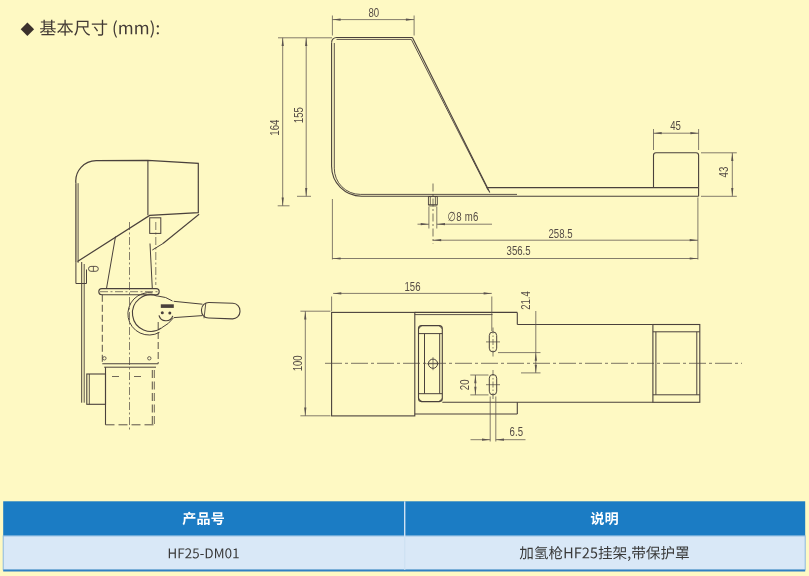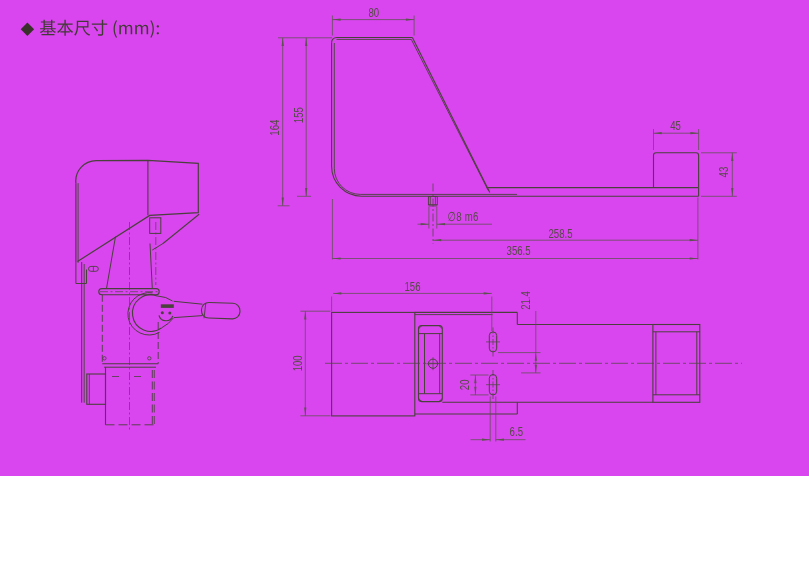--- a/index.html
+++ b/index.html
@@ -1,15 +1,15 @@
 <!DOCTYPE html>
 <html><head><meta charset="utf-8">
 <style>
 html,body{margin:0;padding:0;background:#ffffff;}
-#page{position:relative;width:809px;height:476px;background:#d946ef;overflow:hidden;}
+#page{position:relative;width:809px;height:576px;background:#fef9c3;overflow:hidden;}
 svg{position:absolute;left:0;top:0;}
 text{font-family:"Liberation Sans",sans-serif;}
 </style></head>
 <body>
 <div id="page">
 <svg width="809" height="576" viewBox="0 0 809 576">
 <polygon points="27.4,22.6 34.1,29.3 27.4,36 20.7,29.3" fill="#3b312c"></polygon>
 <path transform="translate(39.3,34.3)" d="M11.7648 -14.4308V-12.7796H5.504V-14.448H4.214V-12.7796H1.5824V-11.696H4.214V-6.1748H0.7912V-5.074H4.5408C3.5432 -3.8528000000000002 2.0296 -2.7692 0.6192 -2.2016C0.8944 -1.9608 1.2728 -1.5136 1.462 -1.204C3.1304 -1.9952 4.8848 -3.4572 5.9512 -5.074H11.3864C12.4356 -3.5432 14.1212 -2.1156 15.7724 -1.4104C15.9788 -1.72 16.3572 -2.1844 16.6324 -2.4252C15.1876 -2.9412 13.7256 -3.9388 12.7452 -5.074H16.426V-6.1748H13.072V-11.696H15.6692V-12.7796H13.072V-14.4308ZM5.504 -11.696H11.7648V-10.5436H5.504ZM7.912 -4.5236V-3.0788H4.386V-2.0124H7.912V-0.1892H2.1328V0.9116H15.1704V-0.1892H9.2192V-2.0124H12.8312V-3.0788H9.2192V-4.5236ZM5.504 -9.5804H11.7648V-8.3764H5.504ZM5.504 -7.396H11.7648V-6.1748H5.504Z M25.112 -14.4308V-10.8188H18.317999999999998V-9.5116H23.5124C22.2568 -6.5876 20.124 -3.8012 17.836399999999998 -2.408C18.146 -2.15 18.576 -1.6856 18.7824 -1.3588C21.2764 -3.0616 23.4952 -6.1404 24.8368 -9.5116H25.112V-3.1476H21.0872V-1.8404H25.112V1.376H26.470799999999997V-1.8404H30.4784V-3.1476H26.470799999999997V-9.5116H26.711599999999997C28.0188 -6.1404 30.2376 -3.0444 32.7832 -1.3932C33.024 -1.7544 33.471199999999996 -2.2532 33.798 -2.5112C31.4072 -3.8872 29.24 -6.6048 28.0016 -9.5116H33.3164V-10.8188H26.470799999999997V-14.4308Z M37.4616 -13.6224V-8.7548C37.4616 -5.934 37.2552 -2.15 34.9676 0.5332C35.26 0.688 35.8104 1.1696 36.034 1.4448C37.9948 -0.8428 38.614 -4.1108 38.786 -6.8628H43.2408C44.3416 -2.838 46.4056 0.0344 49.9832 1.3416C50.172399999999996 0.9632000000000001 50.568 0.4472 50.8776 0.1548C47.558 -0.8772 45.5456 -3.44 44.5652 -6.8628H49.209199999999996V-13.6224ZM38.837599999999995 -12.3496H47.8848V-8.1184H38.837599999999995V-8.7548Z M54.47239999999999 -7.1208C55.7452 -5.7964 57.0868 -3.956 57.61999999999999 -2.7348L58.78959999999999 -3.4744C58.221999999999994 -4.7128 56.828799999999994 -6.5016 55.556 -7.7916ZM62.504799999999996 -14.448V-10.7844H52.49439999999999V-9.5116H62.504799999999996V-0.5504C62.504799999999996 -0.1376 62.3672 -0.0172 61.95439999999999 0.0C61.489999999999995 0.0 59.993599999999994 0.0172 58.39399999999999 -0.0344C58.617599999999996 0.3612 58.892799999999994 0.9976 58.97879999999999 1.4104C60.8364 1.4104 62.160799999999995 1.376 62.86599999999999 1.1524C63.58839999999999 0.9288 63.86359999999999 0.516 63.86359999999999 -0.5504V-9.5116H67.9228V-10.7844H63.86359999999999V-14.448Z M76.7636 3.3712 77.7268 2.9412C76.2476 0.4988 75.5424 -2.4252 75.5424 -5.3492C75.5424 -8.256 76.2476 -11.1628 77.7268 -13.6224L76.7636 -14.0696C75.1812 -11.4896 74.2352 -8.7204 74.2352 -5.3492C74.2352 -1.9608 75.1812 0.8084 76.7636 3.3712Z M80.0488 0.0H81.63119999999999V-6.7768C82.47399999999999 -7.74 83.2652 -8.2044 83.9704 -8.2044C85.15719999999999 -8.2044 85.7076 -7.4648 85.7076 -5.7104V0.0H87.27279999999999V-6.7768C88.14999999999999 -7.74 88.90679999999999 -8.2044 89.6292 -8.2044C90.81599999999999 -8.2044 91.3664 -7.4648 91.3664 -5.7104V0.0H92.93159999999999V-5.9168C92.93159999999999 -8.2904 92.02 -9.5804 90.1108 -9.5804C88.9584 -9.5804 87.9952 -8.8408 87.0148 -7.7916C86.6364 -8.8924 85.8796 -9.5804 84.4348 -9.5804C83.31679999999999 -9.5804 82.3536 -8.8752 81.52799999999999 -7.9808H81.49359999999999L81.33879999999999 -9.3396H80.0488Z M95.976 0.0H97.55839999999999V-6.7768C98.40119999999999 -7.74 99.19239999999999 -8.2044 99.8976 -8.2044C101.08439999999999 -8.2044 101.6348 -7.4648 101.6348 -5.7104V0.0H103.19999999999999V-6.7768C104.07719999999999 -7.74 104.83399999999999 -8.2044 105.5564 -8.2044C106.74319999999999 -8.2044 107.2936 -7.4648 107.2936 -5.7104V0.0H108.85879999999999V-5.9168C108.85879999999999 -8.2904 107.9472 -9.5804 106.038 -9.5804C104.8856 -9.5804 103.9224 -8.8408 102.942 -7.7916C102.5636 -8.8924 101.8068 -9.5804 100.362 -9.5804C99.24399999999999 -9.5804 98.2808 -8.8752 97.45519999999999 -7.9808H97.42079999999999L97.26599999999999 -9.3396H95.976Z M112.02359999999999 3.3712C113.606 0.8084 114.55199999999999 -1.9608 114.55199999999999 -5.3492C114.55199999999999 -8.7204 113.606 -11.4896 112.02359999999999 -14.0696L111.04319999999998 -13.6224C112.52239999999999 -11.1628 113.26199999999999 -8.256 113.26199999999999 -5.3492C113.26199999999999 -2.4252 112.52239999999999 0.4988 111.04319999999998 2.9412Z M118.52519999999998 -6.708C119.14439999999999 -6.708 119.66039999999998 -7.1896 119.66039999999998 -7.912C119.66039999999998 -8.6172 119.14439999999999 -9.116 118.52519999999998 -9.116C117.88879999999999 -9.116 117.38999999999999 -8.6172 117.38999999999999 -7.912C117.38999999999999 -7.1896 117.88879999999999 -6.708 118.52519999999998 -6.708ZM118.52519999999998 0.2236C119.14439999999999 0.2236 119.66039999999998 -0.258 119.66039999999998 -0.9632000000000001C119.66039999999998 -1.6856 119.14439999999999 -2.1672 118.52519999999998 -2.1672C117.88879999999999 -2.1672 117.38999999999999 -1.6856 117.38999999999999 -0.9632000000000001C117.38999999999999 -0.258 117.88879999999999 0.2236 118.52519999999998 0.2236Z" fill="#423a35"></path>
 <path d="M 331.6,42.5 L 331.6,166.2 A 30,30 0 0 0 361.6,196.3 L 698.6,196.3" fill="none" stroke="#4a413c" stroke-width="1.1"></path>
 <path d="M 331.6,42.5 A 5,5 0 0 1 336.6,37.5 L 412.4,37.5" fill="none" stroke="#4a413c" stroke-width="1.1"></path>

